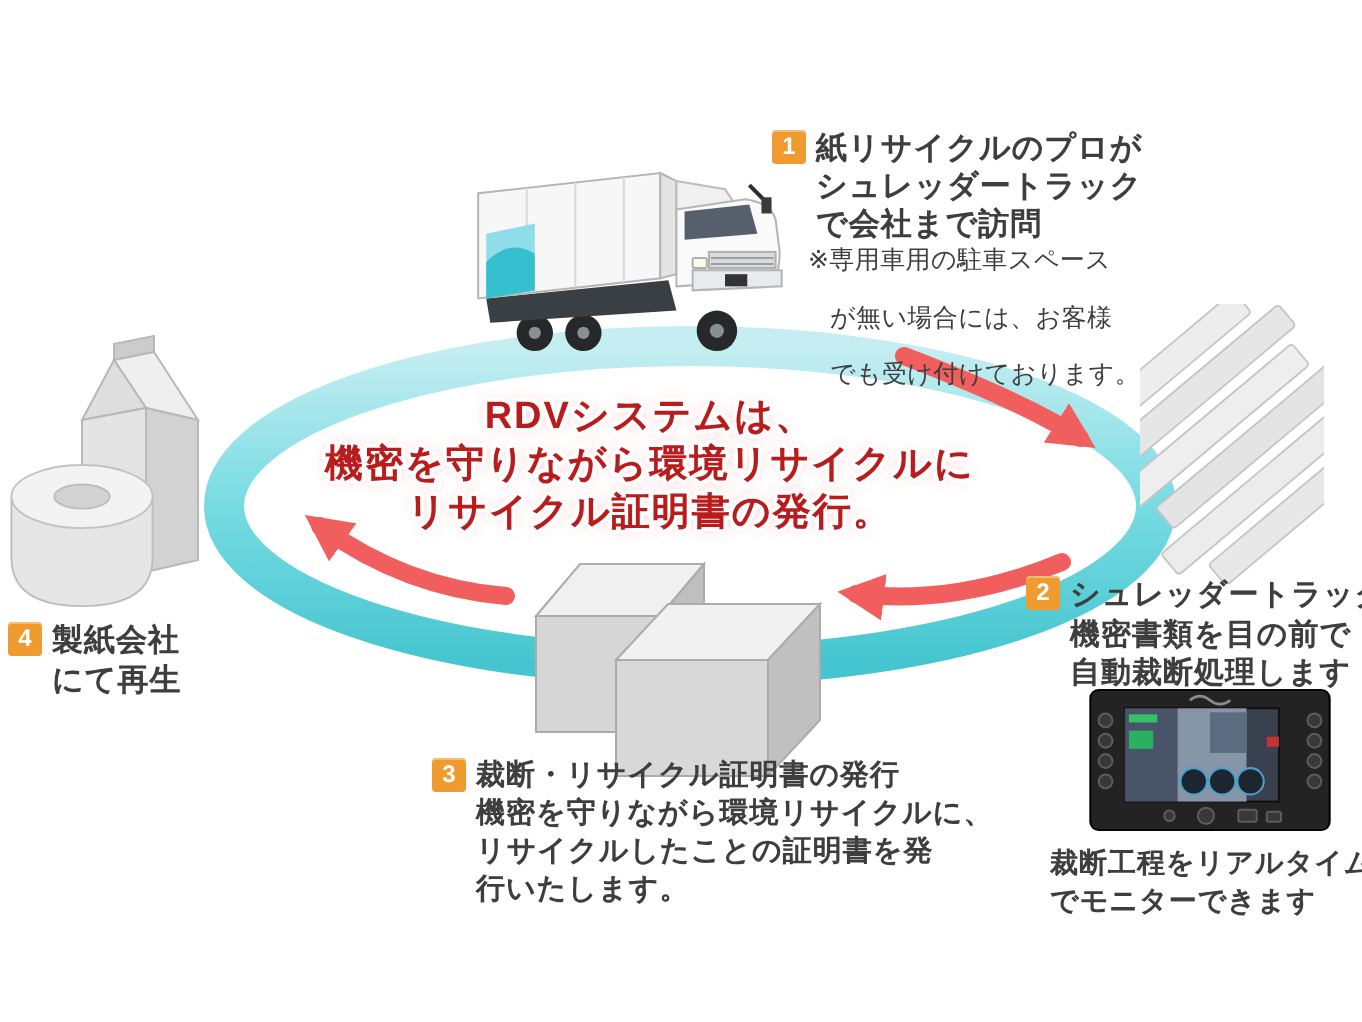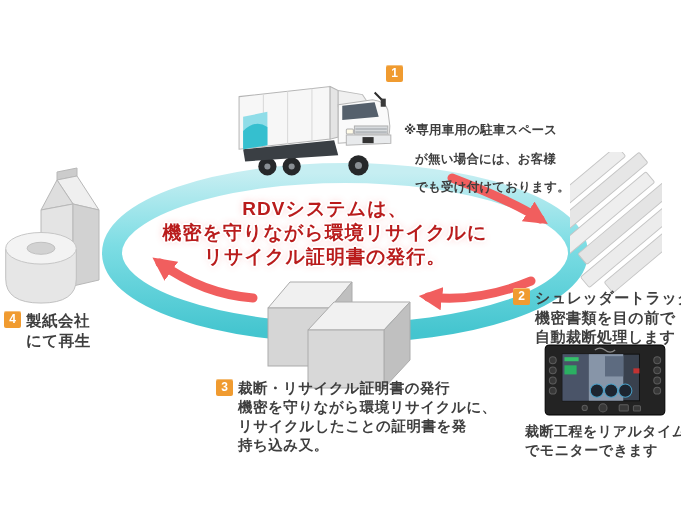--- a/index.html
+++ b/index.html
@@ -14,21 +14,21 @@
     background:#f09b30;color:#fff;font-weight:bold;font-size:12px;line-height:17px;
     text-align:center;box-shadow:inset 0 1px 0 rgba(255,255,255,.35);
     flex:0 0 17px;
   }
   .step{display:flex;align-items:flex-start;gap:5px;}
   .title{font-weight:bold;letter-spacing:.5px;}
   .t1{font-size:15.5px;line-height:19px;}
   .t2{font-size:15px;line-height:19.5px;}
   .t3{font-size:14.5px;line-height:19px;}
   .t4{font-size:15.5px;line-height:20px;}
-  .note{font-weight:bold;font-size:12.5px;line-height:16.5px;letter-spacing:.2px;}
+  .note{font-weight:normal;font-size:12.5px;line-height:16.5px;letter-spacing:.2px;}
   .note .indent{padding-left:11px;margin-top:12px;}
   .caption{font-weight:bold;font-size:14px;line-height:19px;letter-spacing:.5px;}
   .center-msg{
     width:430px;text-align:center;font-weight:bold;font-size:19px;line-height:24px;
     color:#b91c1c;letter-spacing:1px;
     text-shadow:
       -2px 0 0 #fff, 2px 0 0 #fff, 0 -2px 0 #fff, 0 2px 0 #fff,
       -1.4px -1.4px 0 #fff, 1.4px -1.4px 0 #fff, -1.4px 1.4px 0 #fff, 1.4px 1.4px 0 #fff,
       0 0 7px rgba(255,170,170,.85);
   }
@@ -157,20 +157,25 @@
   </svg>
 
   <div class="abs center-msg" style="left:110px;top:197px">
     <span class="line">RDVシステムは、</span>
     <span class="line">機密を守りながら環境リサイクルに</span>
     <span class="line">リサイクル証明書の発行。</span>
   </div>
 
   <div class="abs step" style="left:386px;top:65px">
     <span class="badge">1</span>
+    <div class="title t1">
+      <span class="line">紙リサイクルのプロが</span>
+      <span class="line">シュレッダートラック</span>
+      <span class="line">で会社まで訪問</span>
+    </div>
   </div>
   <div class="abs note" style="left:404px;top:122px">
     <span class="line">※専用車用の駐車スペース</span>
     <span class="line indent">が無い場合には、お客様</span>
     <span class="line indent">でも受け付けております。</span>
   </div>
 
   <div class="abs step" style="left:513px;top:288px">
     <span class="badge">2</span>
     <div class="title t2">
@@ -184,21 +189,21 @@
     <span class="line">裁断工程をリアルタイム</span>
     <span class="line">でモニターできます</span>
   </div>
 
   <div class="abs step" style="left:216px;top:379px">
     <span class="badge">3</span>
     <div class="title t3">
       <span class="line">裁断・リサイクル証明書の発行</span>
       <span class="line">機密を守りながら環境リサイクルに、</span>
       <span class="line">リサイクルしたことの証明書を発</span>
-      <span class="line">持ち込み又。</span>
+      <span class="line">行いたします。</span>
     </div>
   </div>
 
   <div class="abs step" style="left:4px;top:311px">
     <span class="badge">4</span>
     <div class="title t4">
       <span class="line">製紙会社</span>
       <span class="line">にて再生</span>
     </div>
   </div>

